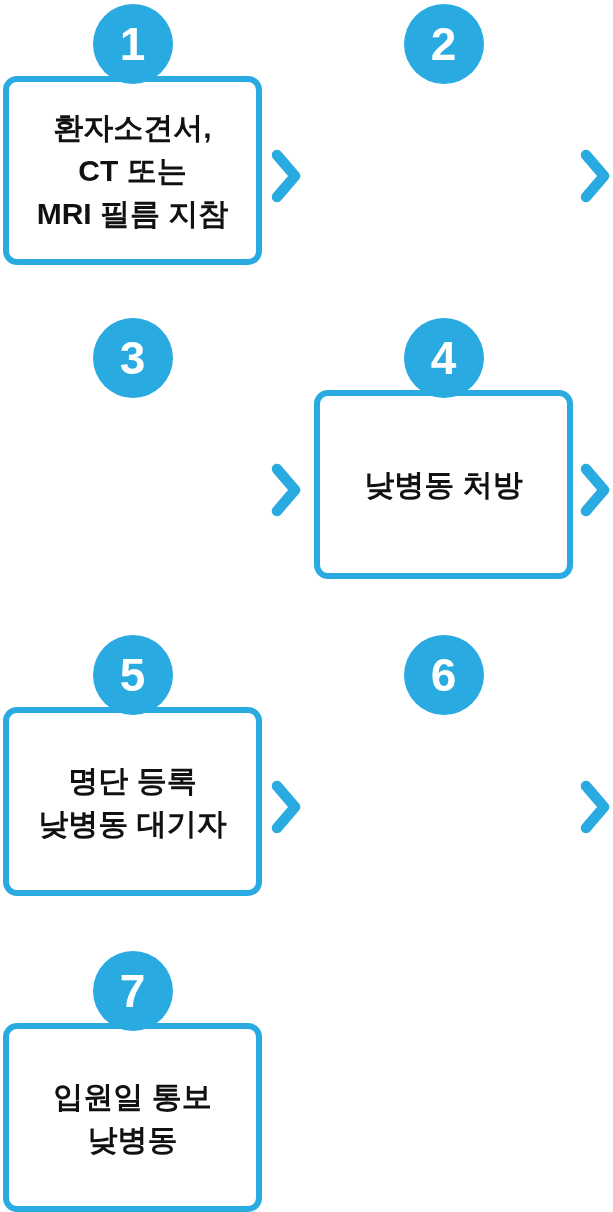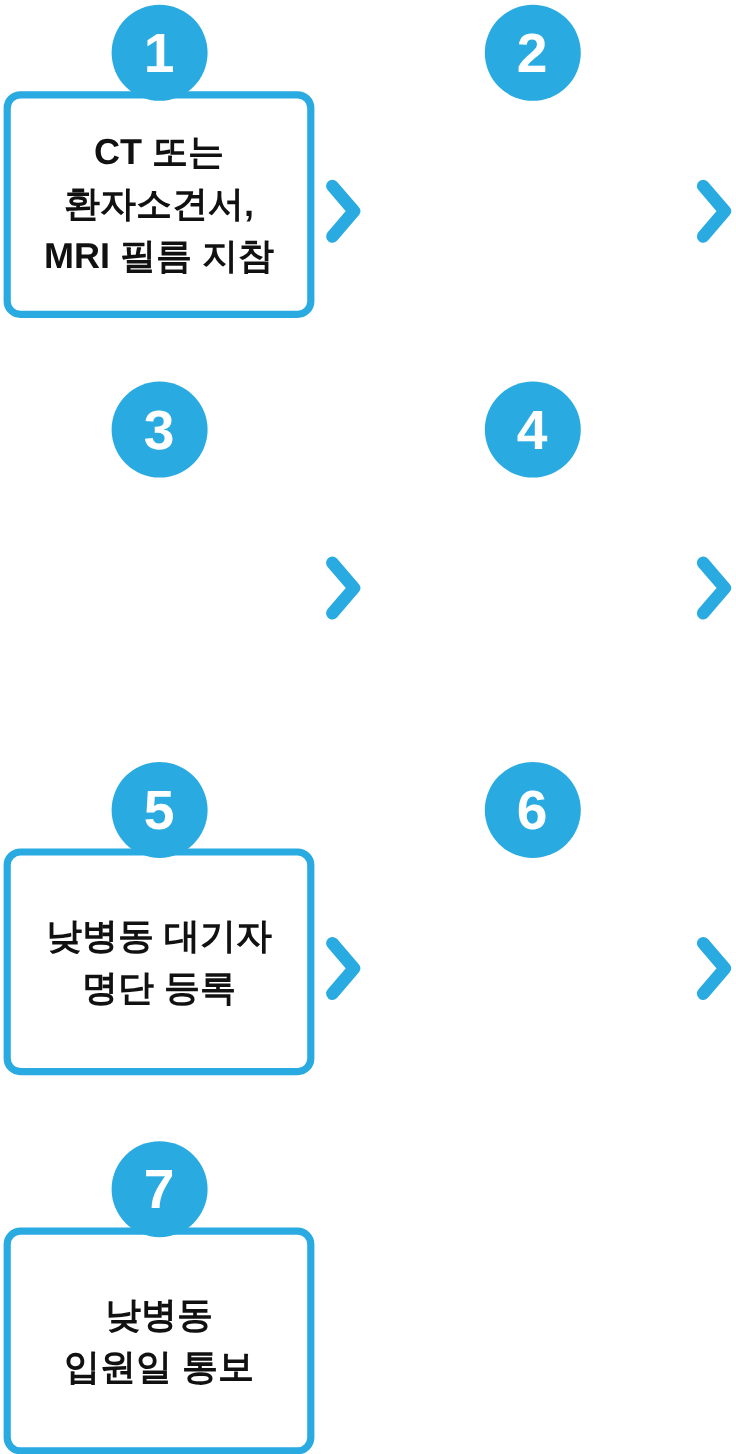--- a/index.html
+++ b/index.html
@@ -95,67 +95,70 @@
 </head>
 <body>
 
 <div class="canvas">
 
   <div class="step col1 row1">
     <div class="badge">
       <span>1</span>
     </div>
     <div class="box">
+      <span class="line">환자소견서,</span>
       <span class="line">CT 또는</span>
-      <span class="line">환자소견서,</span>
       <span class="line">MRI 필름 지참</span>
     </div>
   </div>
 
   <div class="step col2 row1">
     <div class="badge">
       <span>2</span>
     </div>
   </div>
 
   <div class="step col1 row2">
     <div class="badge">
       <span>3</span>
     </div>
   </div>
 
   <div class="step col2 row2">
     <div class="badge">
       <span>4</span>
     </div>
+    <div class="box">
+      <span class="line">낮병동 처방</span>
+    </div>
   </div>
 
   <div class="step col1 row3">
     <div class="badge">
       <span>5</span>
     </div>
     <div class="box">
+      <span class="line">명단 등록</span>
       <span class="line">낮병동 대기자</span>
-      <span class="line">명단 등록</span>
     </div>
   </div>
 
   <div class="step col2 row3">
     <div class="badge">
       <span>6</span>
     </div>
   </div>
 
   <div class="step col1 row4">
     <div class="badge">
       <span>7</span>
     </div>
     <div class="box">
+      <span class="line">입원일 통보</span>
       <span class="line">낮병동</span>
-      <span class="line">입원일 통보</span>
     </div>
   </div>
 
   <div class="arrow amid arow1">
     <svg viewBox="0 0 36 60">
         <polyline points="9,9 27,30 9,51"></polyline>
       </svg>
   </div>
   <div class="arrow aright arow1">
     <svg viewBox="0 0 36 60">

